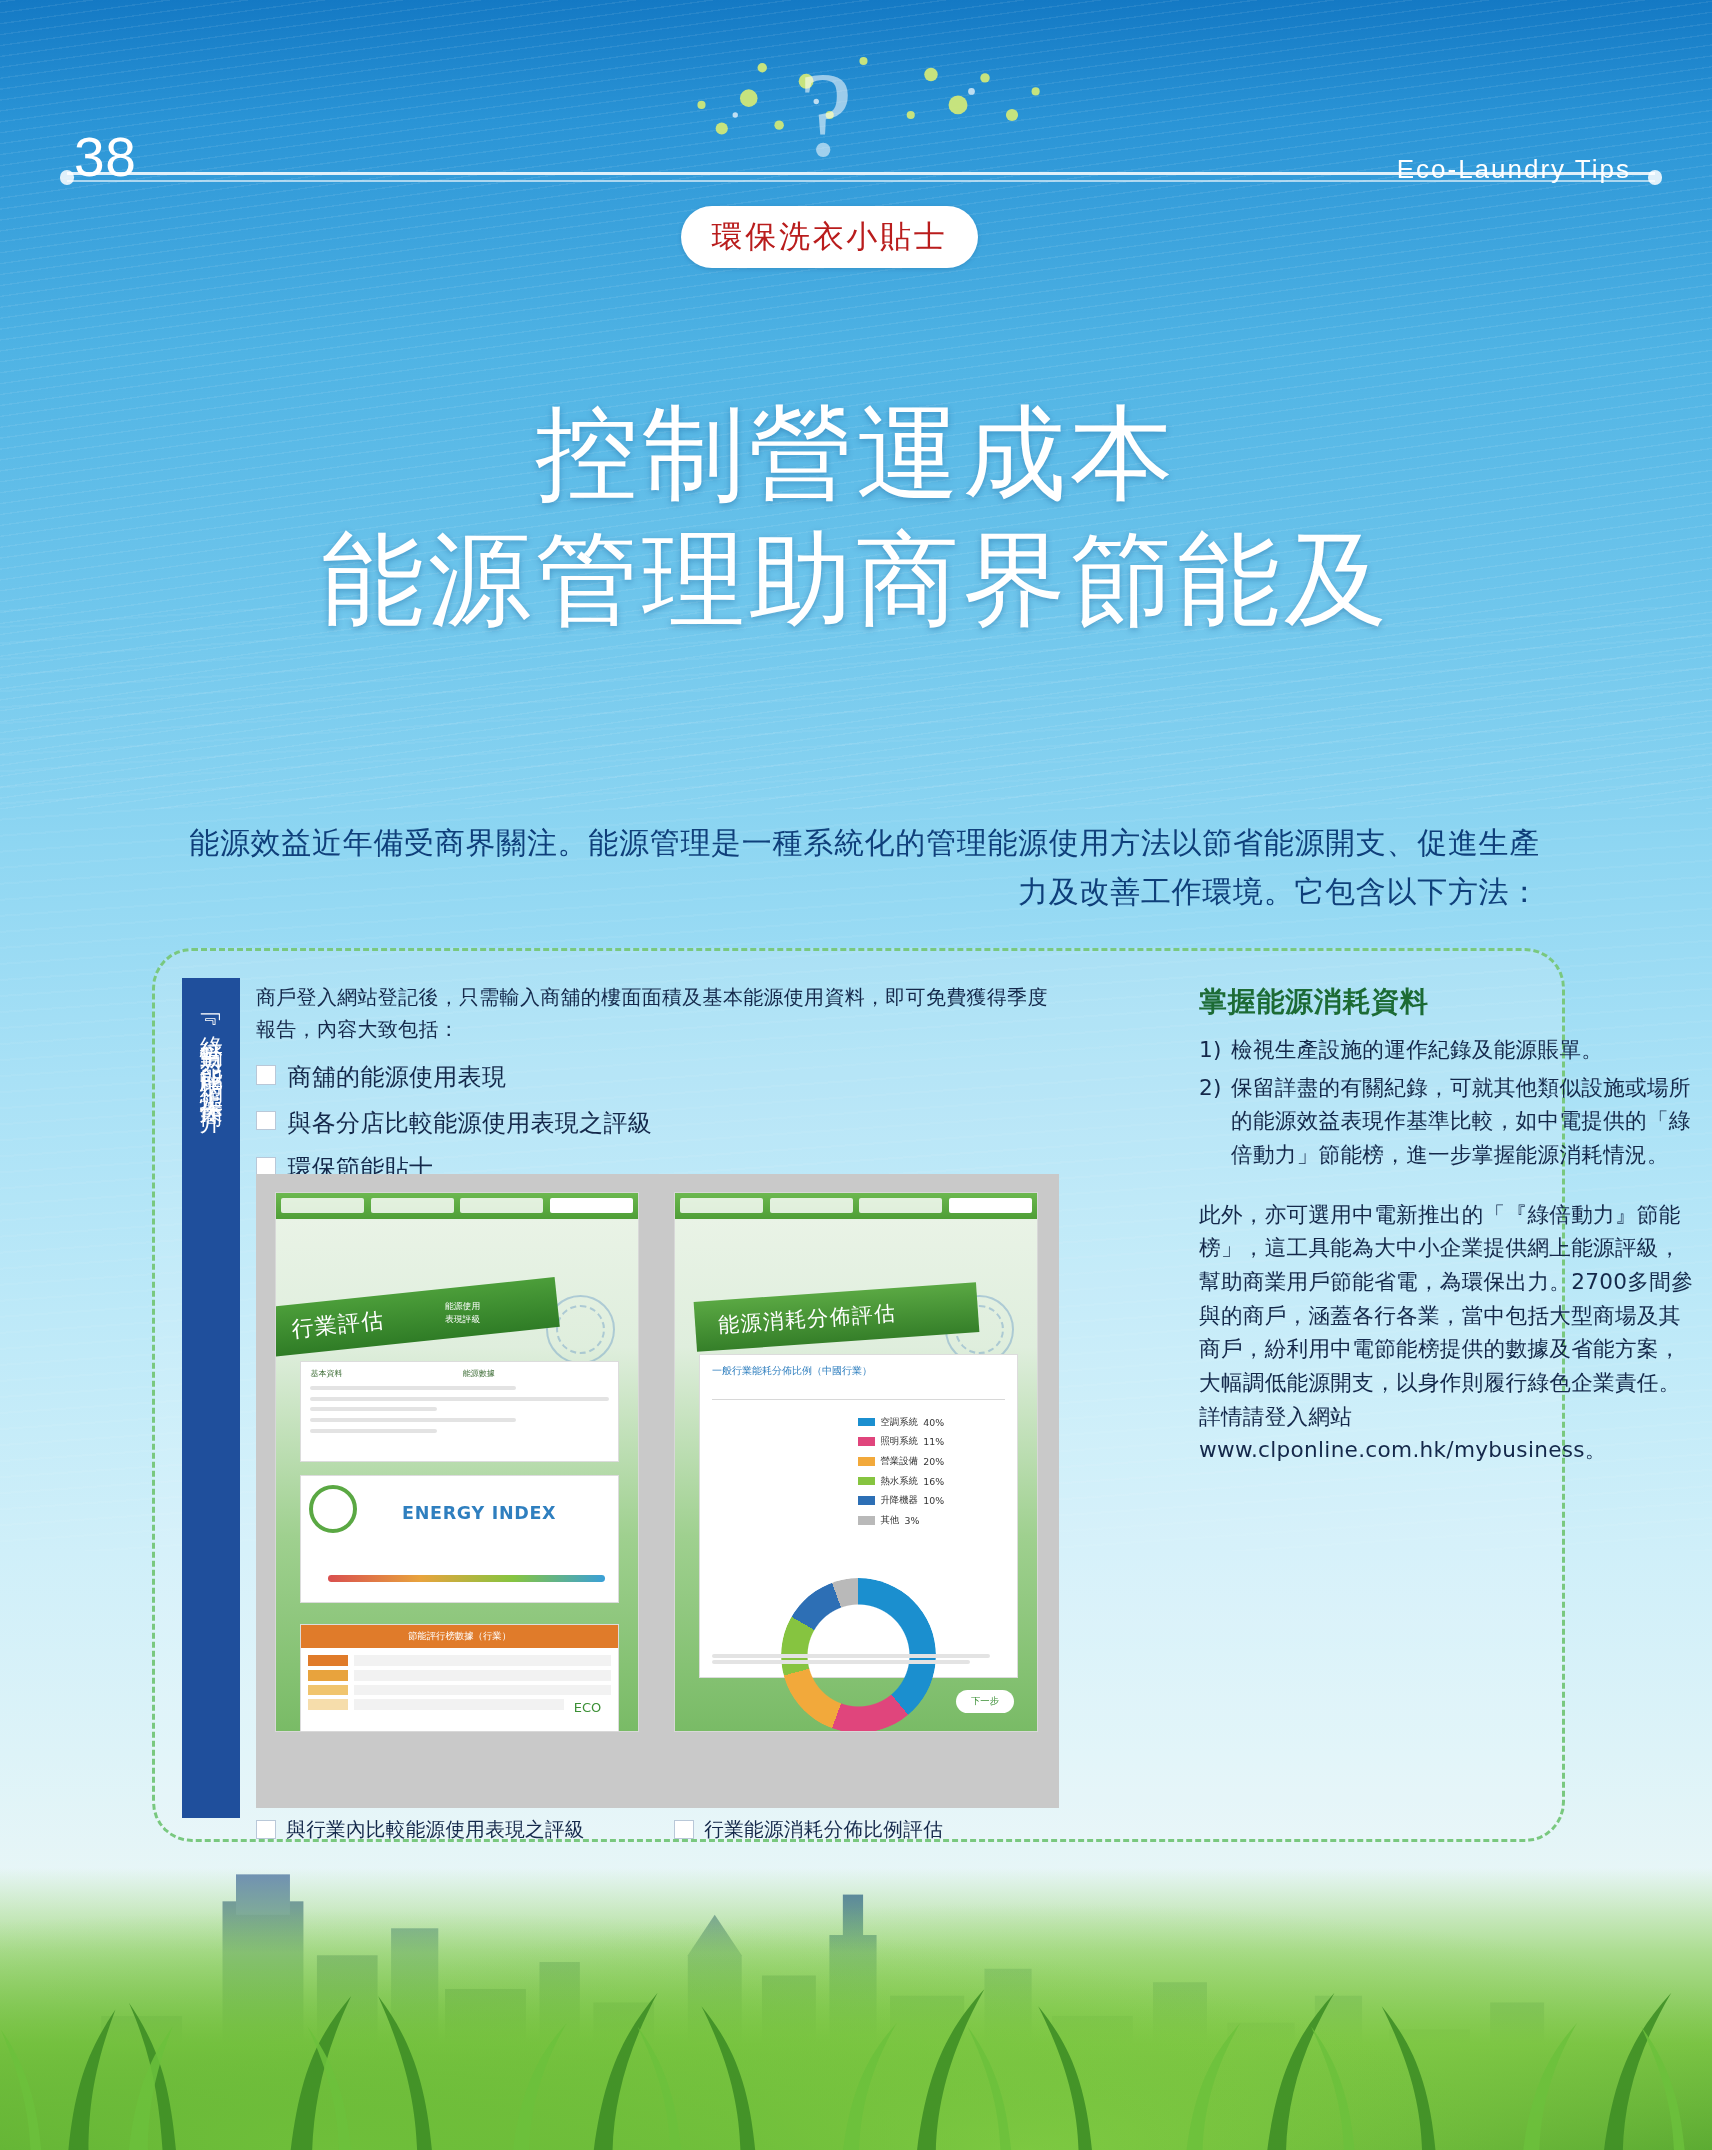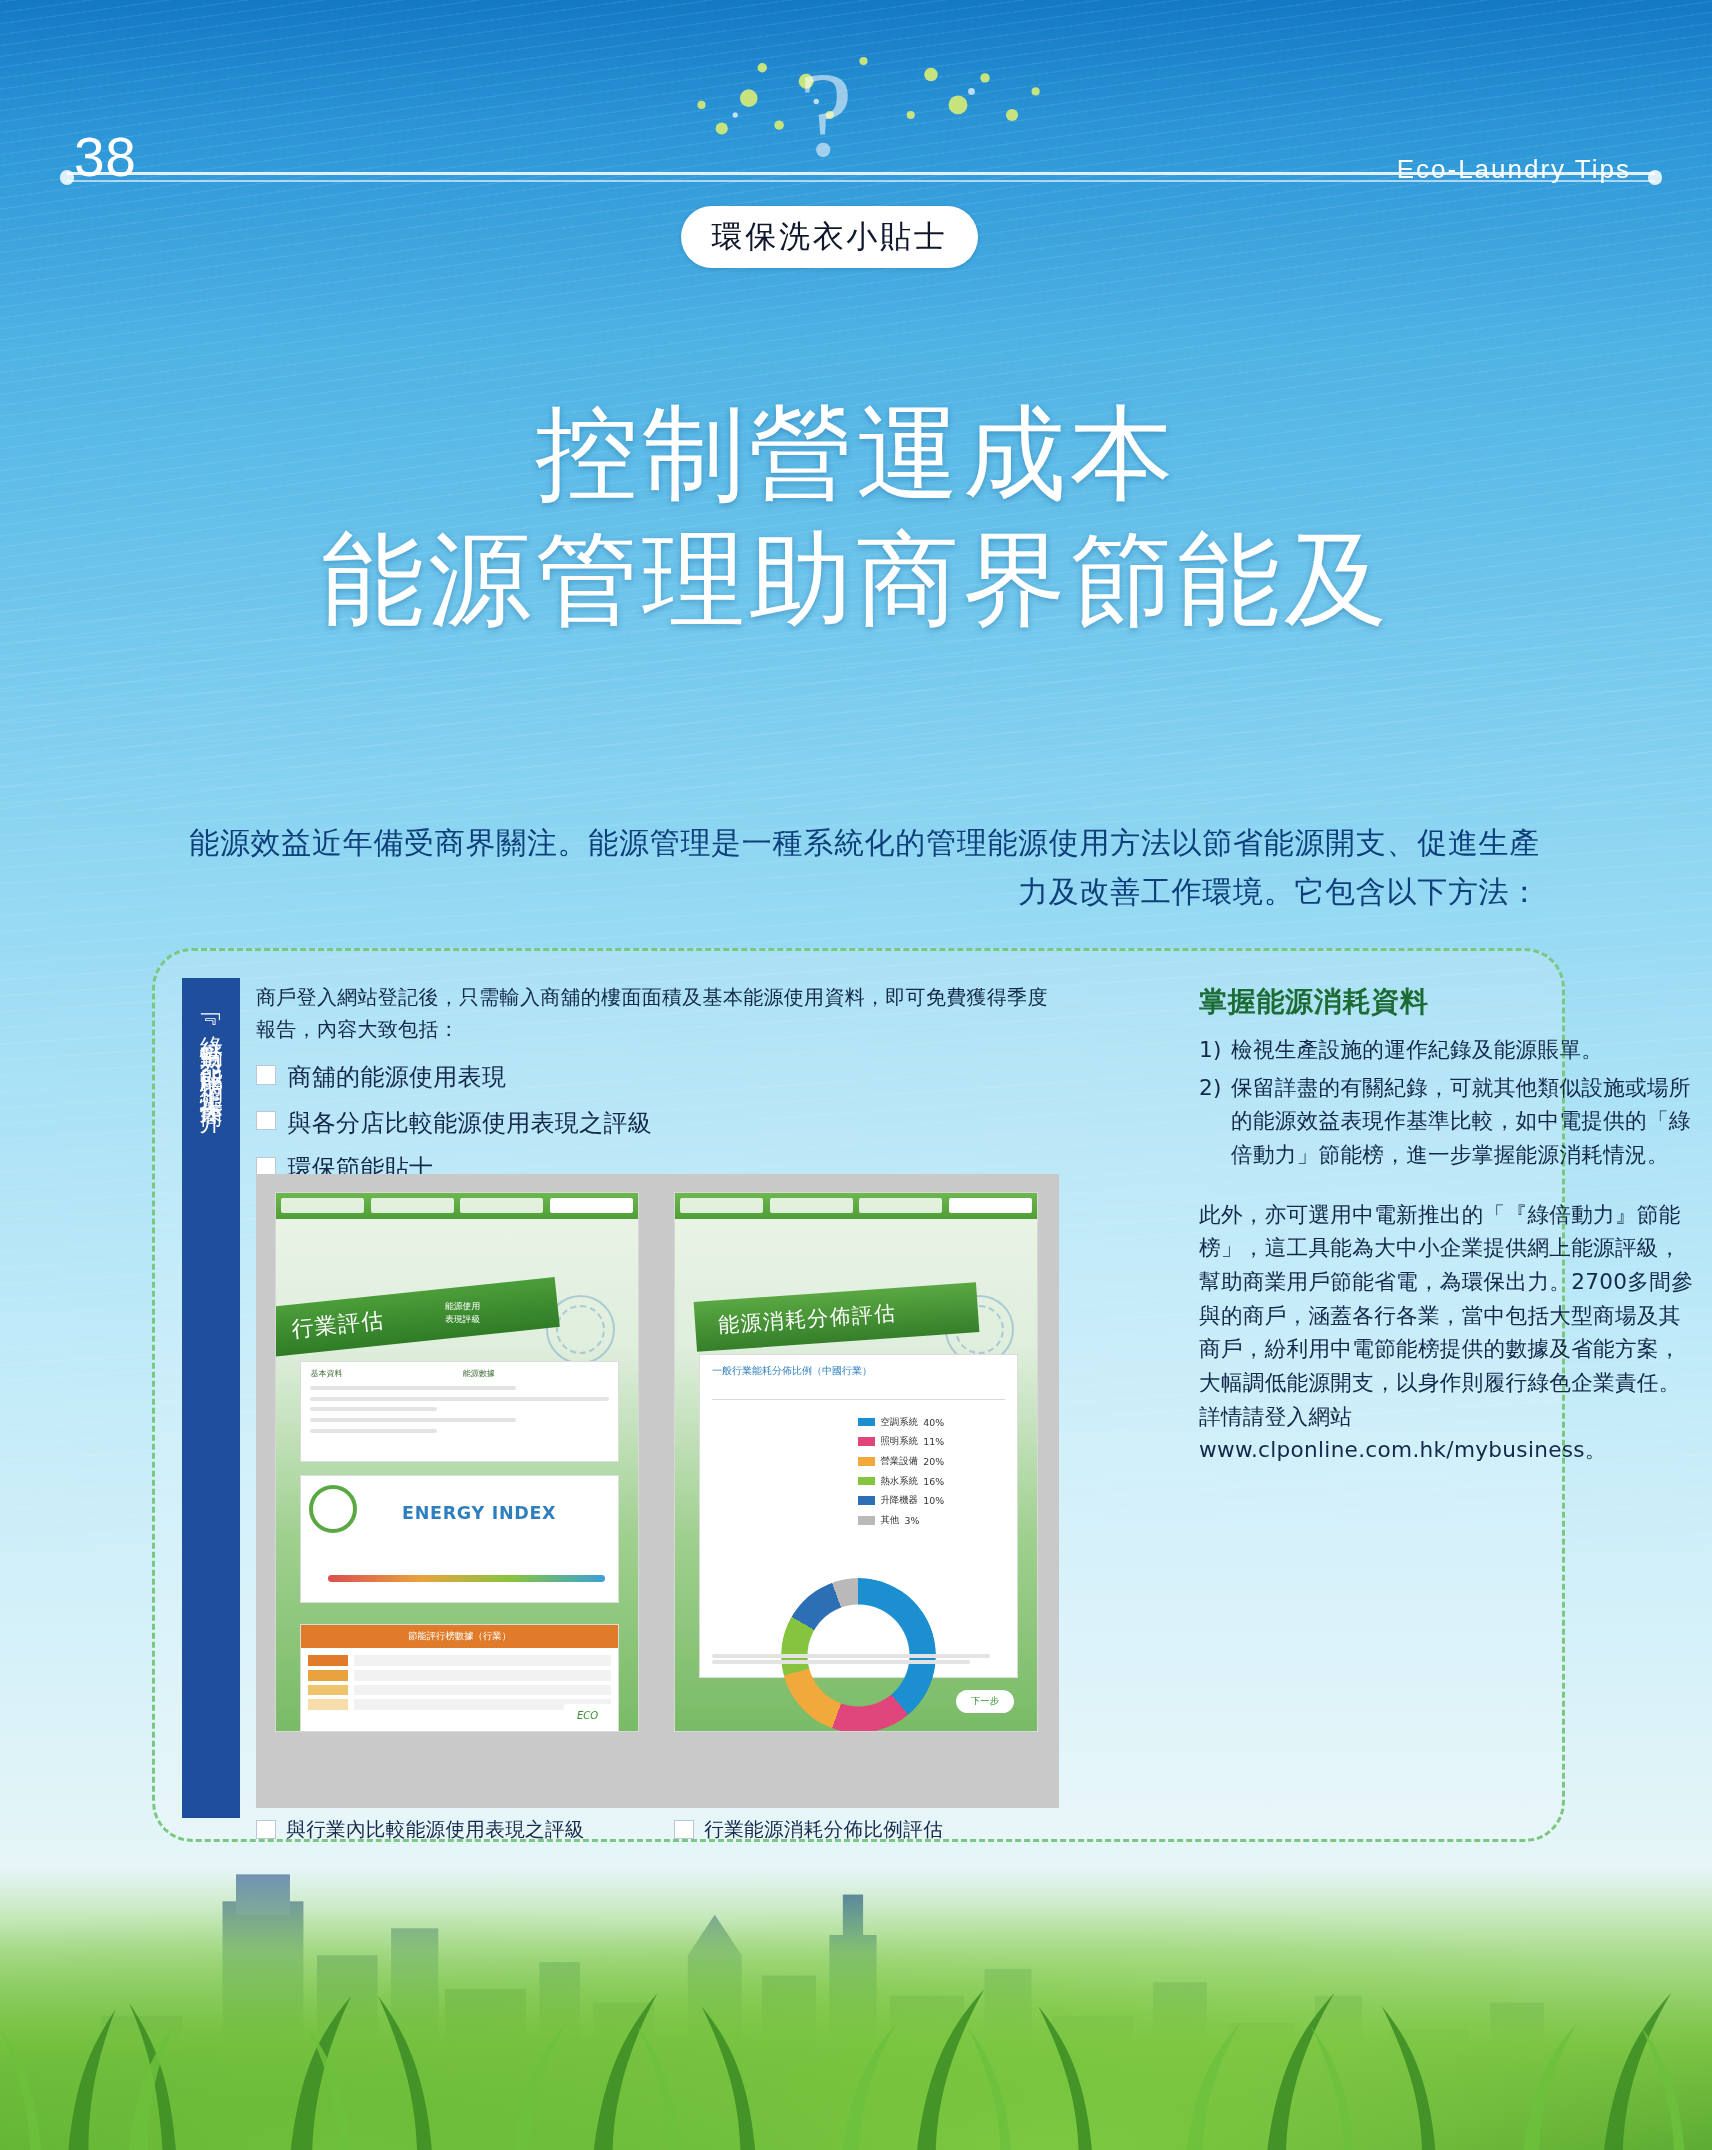--- a/index.html
+++ b/index.html
@@ -134,21 +134,21 @@
     border-radius: 31px;
     background: #ffffff;
     display: flex;
     align-items: center;
     justify-content: center;
     box-shadow: 0 1.3px 4px rgba(0,60,110,0.20);
     z-index: 7;
   }
   .tips-badge span {
     font-size: 31px;
-    color: #0f172a;
+    color: #b91c1c;
     letter-spacing: 2.7px;
     font-family: "DejaVu Sans", sans-serif;
   }
 
   
   .headline {
     position: absolute;
     left: 0; right: 0;
     top: 391px;
     text-align: center;
@@ -572,21 +572,21 @@
                 <div style="height:10.8px;background:#f6ddab;"></div>
               </div>
               <div style="flex:1;padding-left:6.7px;">
                 <div style="height:10.8px;background:#f2f2f2;margin-bottom:4px;"></div>
                 <div style="height:10.8px;background:#f2f2f2;margin-bottom:4px;"></div>
                 <div style="height:10.8px;background:#f2f2f2;margin-bottom:4px;"></div>
                 <div style="height:10.8px;background:#f2f2f2;"></div>
               </div>
             </div>
           </div>
-          <div style="position:absolute;right:27px;bottom:4px;width:47px;height:23px;background:#ffffff;border-radius:2.7px;display:flex;align-items:center;justify-content:center;font-size:10px;color:#3b8f35;font-style:italic;">ECO</div>
+          <div style="position:absolute;right:27px;bottom:12px;width:47px;height:23px;background:#ffffff;border-radius:2.7px;display:flex;align-items:center;justify-content:center;font-size:13px;color:#3b8f35;">ECO</div>
         </div>
       </div>
 
       <div class="shot right">
         <div class="topbar">
           <div class="tab"></div>
           <div class="tab"></div>
           <div class="tab"></div>
           <div class="tab active"></div>
         </div>

